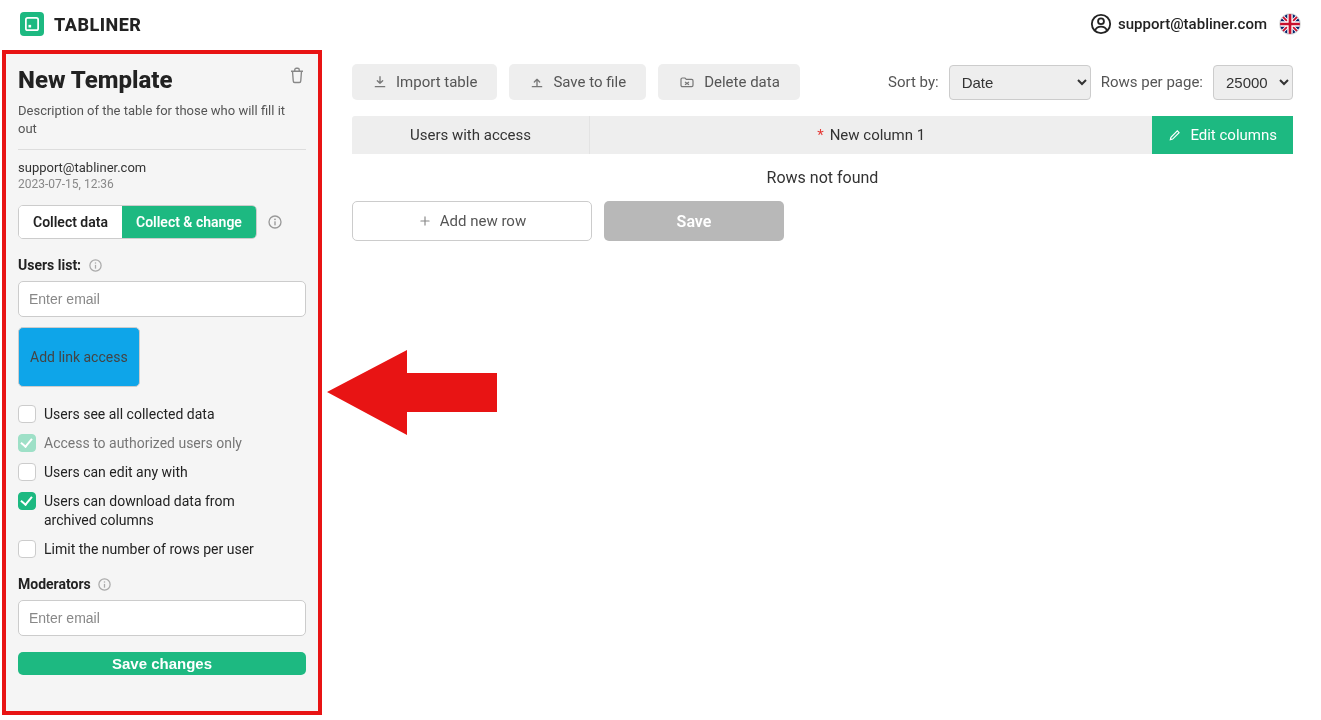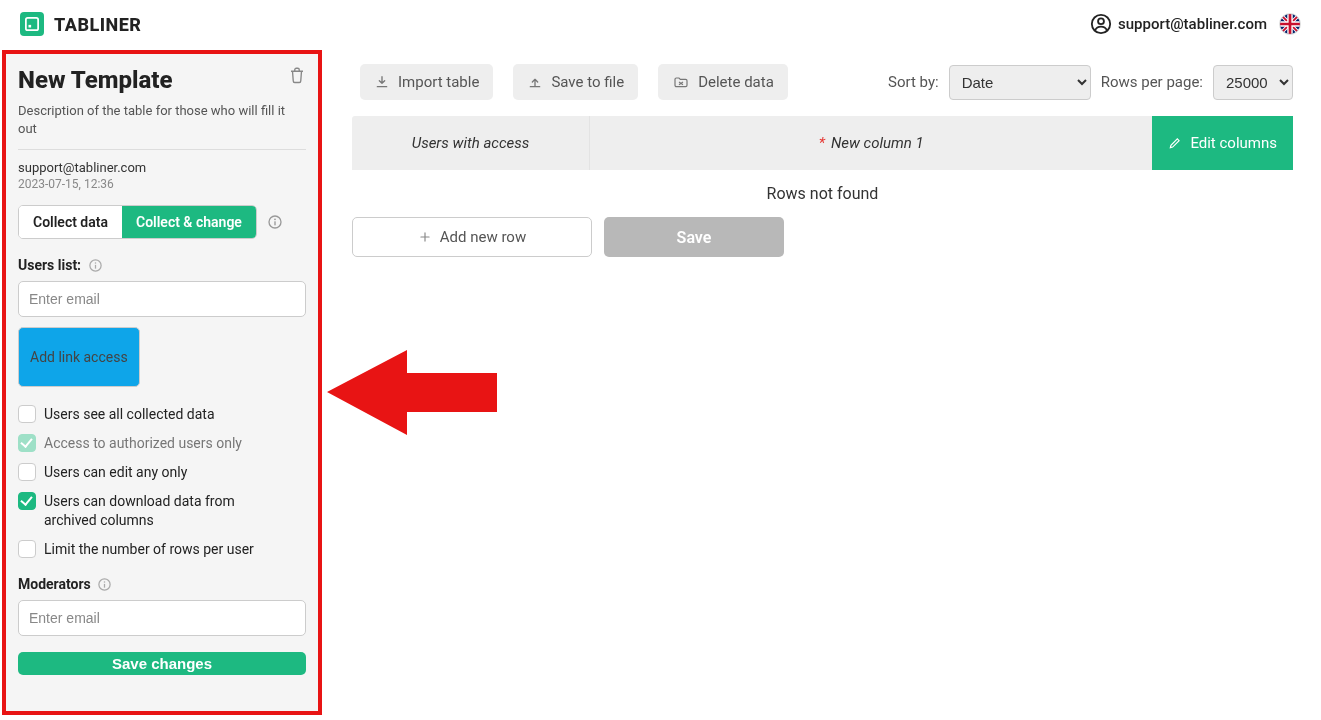--- a/index.html
+++ b/index.html
@@ -47,28 +47,28 @@
   .chk.checked::after { content:""; position:absolute; left:4px; top:1px; width:5px; height:9px; border:solid #fff; border-width:0 2px 2px 0; transform:rotate(40deg);}
   .chk-label { font-size:14px; color:#222; line-height:1.35; max-width:225px;}
   .chk-label.disabled { color:#777; }
 
   .save-changes { width:100%; background:#1db981; color:#fff; border:none; border-radius:5px; padding:3px; font-size:15px; font-weight:600; margin-top:16px; cursor:pointer; }
 
   
   .main { flex:1; padding:16px 28px 16px 30px; position:relative;}
   .toolbar-row { display:flex; align-items:center; justify-content:space-between; gap:10px; flex-wrap:wrap;}
   .toolbar-left { display:flex; gap:12px; }
-  .tb-btn { background:#eee; color:#555; padding:9px 14px; border-radius:5px; font-size:15px; display:flex; align-items:center; gap:8px; cursor:pointer;margin-left:8px; }
+  .tb-btn { background:#eee; color:#555; padding:9px 20px; border-radius:5px; font-size:15px; display:flex; align-items:center; gap:8px; cursor:pointer; }
   .toolbar-right { display:flex; align-items:center; gap:10px; color:#555; font-size:15px;justify-content:center;}
   .select { border:1px solid #ccc; background:#eee; padding:7px 8px; border-radius:4px; font-size:15px; color:#333;}
   .select.sort { width:142px; }
   .select.rows { width:80px; }
 
   .grid-header { display:flex; margin-top:16px; background:#eee; border-radius:3px 3px 0 0; align-items:stretch;}
-  .gh-cell { padding:18px 12px; font-size:15px; color:#333; display:flex; align-items:center; justify-content:center;font-style:italic;}
+  .gh-cell { padding:10px 12px; font-size:15px; color:#333; display:flex; align-items:center; justify-content:center;}
   .gh1 { width:238px; border-right:1px solid #e3e3e3;}
   .gh2 { flex:1; }
   .gh2 .req { color:#e53935; margin-right:6px;}
   .edit-cols { background:#1db981; color:#fff; padding:10px 16px; font-size:15px; display:flex; align-items:center; gap:8px; cursor:pointer; }
 
   .empty-msg { text-align:center; color:#333; font-size:16px; margin:14px 0 14px; }
 
   .action-row { display:flex; gap:12px; }
   .outline-btn { width:240px; border:1px solid #ccc; background:#fff; border-radius:5px; padding:10px; font-size:15px; display:flex; align-items:center; justify-content:center; gap:8px; color:#555; cursor:pointer;}
   .save-btn { width:180px; background:#b8b8b8; color:#fff; border-radius:5px; padding:10px; font-size:16px; font-weight:600; display:flex; align-items:center; justify-content:center; cursor:pointer;}
@@ -160,21 +160,21 @@
       <div class="chk-row">
         <div class="chk"></div>
         <div class="chk-label">Users see all collected data</div>
       </div>
       <div class="chk-row">
         <div class="chk checked disabled"></div>
         <div class="chk-label disabled">Access to authorized users only</div>
       </div>
       <div class="chk-row">
         <div class="chk"></div>
-        <div class="chk-label">Users can edit any only</div>
+        <div class="chk-label">Users can edit any with</div>
       </div>
       <div class="chk-row">
         <div class="chk checked"></div>
         <div class="chk-label">Users can download data from archived columns</div>
       </div>
       <div class="chk-row">
         <div class="chk"></div>
         <div class="chk-label">Limit the number of rows per user</div>
       </div>
     </div>

